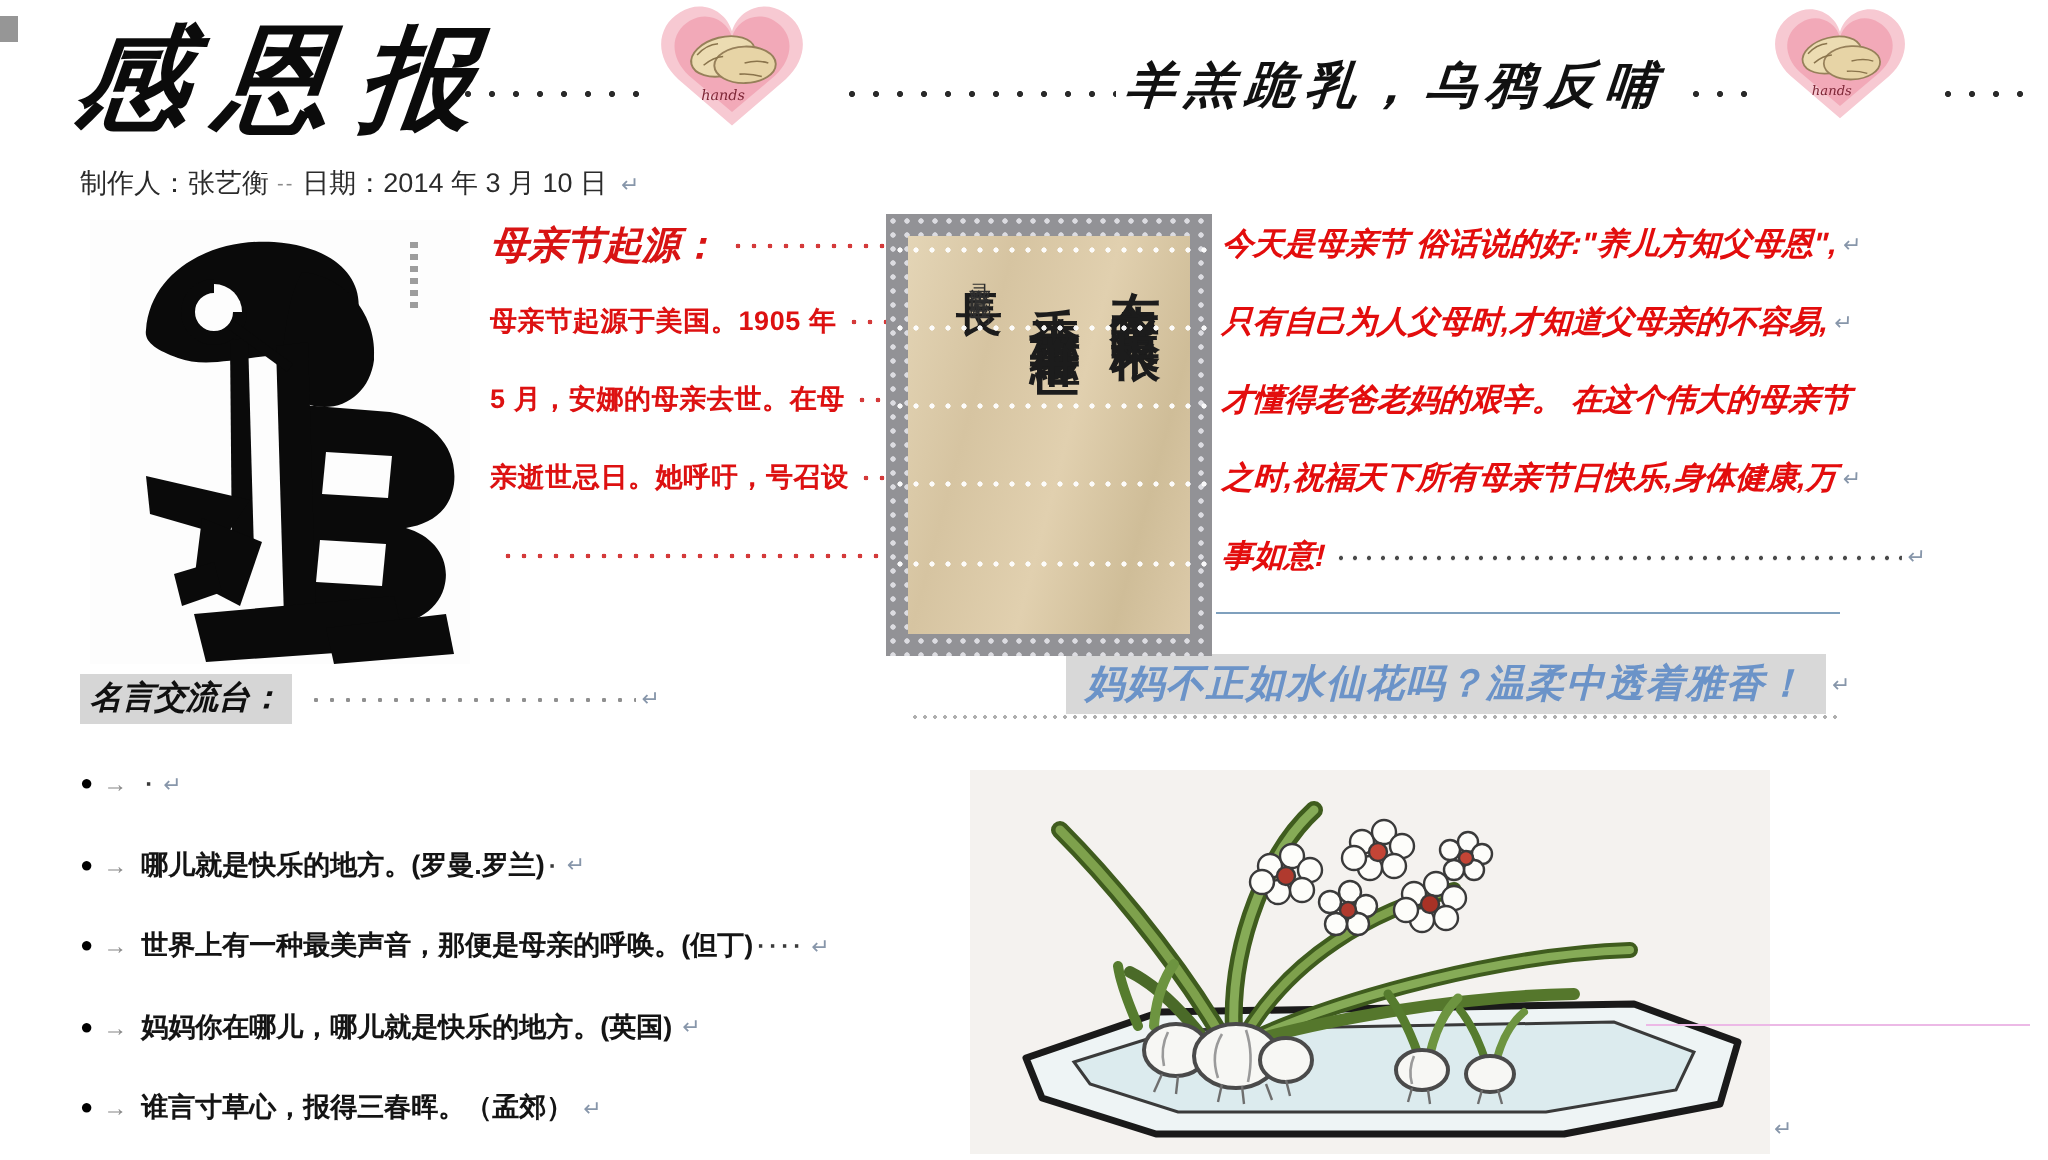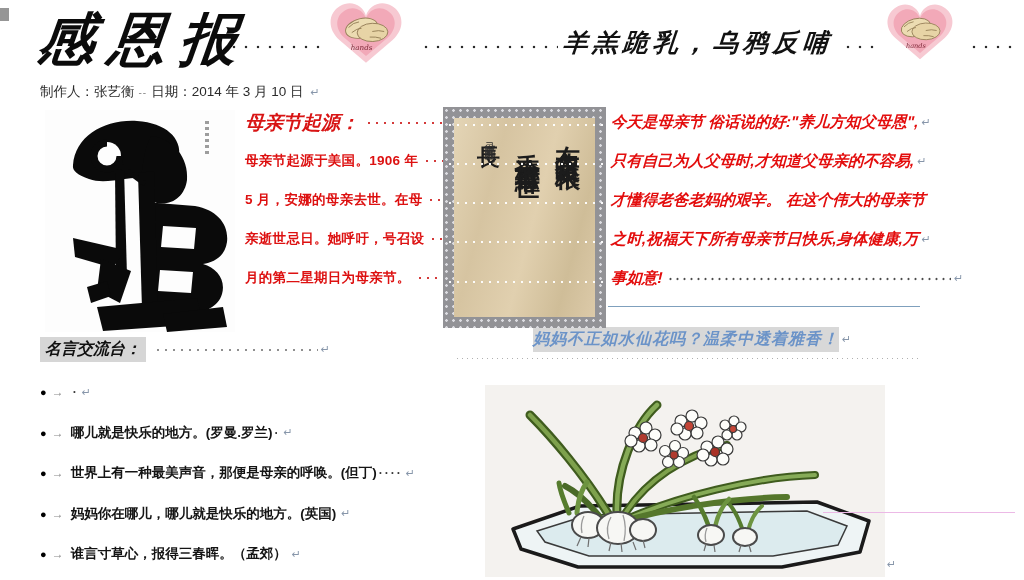--- a/index.html
+++ b/index.html
@@ -55,22 +55,22 @@
   .scroll-dots{height:4px;z-index:3;}
 
   
   .blessing{left:611px;top:103px;width:352px;z-index:2;}
   .blessing-line{height:39px;display:flex;align-items:center;font-size:15.5px;font-weight:800;
                  font-style:italic;color:#e30d0d;white-space:nowrap;transform:skewX(-2deg);}
   .blessing-line .leader{flex:1 0 10px;margin-left:4px;}
 
   .blue-rule{left:608px;top:306px;width:312px;height:1px;background:#7fa0bd;}
   .narcissus-caption{left:533px;top:327px;display:flex;align-items:center;}
-  .narcissus-caption .hl{background:#d8d8d8;color:#6b93c8;font-size:16px;font-weight:700;
-        font-style:italic;letter-spacing:1px;padding:2px 0;white-space:nowrap;}
+  .narcissus-caption .hl{background:#d8d8d8;color:#6b93c8;font-size:19px;font-weight:700;
+        font-style:italic;letter-spacing:1px;padding:2px 10px;white-space:nowrap;}
   .fine-rule{left:455px;top:357px;width:465px;height:3px;}
 
   
   .quotes-head{left:40px;top:337px;display:flex;align-items:center;width:290px;}
   .quotes-head .hl{background:#d6d6d6;color:#101010;font-size:16px;font-weight:900;font-style:italic;
         padding:2px 5px;white-space:nowrap;}
   .quotes-head .leader{flex:1 0 40px;margin-left:8px;}
   .quotes{left:40px;top:372px;width:640px;}
   .quote-item{height:40.5px;display:flex;align-items:center;font-size:13.5px;font-weight:700;
               color:#141414;white-space:nowrap;}
@@ -170,33 +170,32 @@
     </svg>
   </div>
   <div class="abs art-side-caption"></div>
 
   <div class="abs origin-head">
     <span class="txt">母亲节起源：</span>
     <span class="leader dots-red" style="flex:1 0 10px;margin-left:6px;"></span>
   </div>
   <div class="abs origin-body">
     <div class="origin-line">
-      <span>母亲节起源于美国。1906 年</span>
+      <span>母亲节起源于美国。1905 年</span>
         <span class="leader dots-red"></span>
       </div>
     <div class="origin-line">
       <span>5 月，安娜的母亲去世。在母</span>
         <span class="leader dots-red"></span>
       </div>
     <div class="origin-line">
       <span>亲逝世忌日。她呼吁，号召设</span>
         <span class="leader dots-red"></span>
       </div>
     <div class="origin-line">
-      <span>月的第二星期日为母亲节。</span>
         <span class="leader dots-red"></span>
       </div>
   </div>
 
   <div class="abs scroll">
     <div class="paper">
       <div class="vcol c1">布衣暖菜根</div>
       <div class="vcol c2">香诗書繼世</div>
       <div class="vcol c3"><span>長</span><span class="sig">录鄭语瓦匠书</span></div>
     </div>

